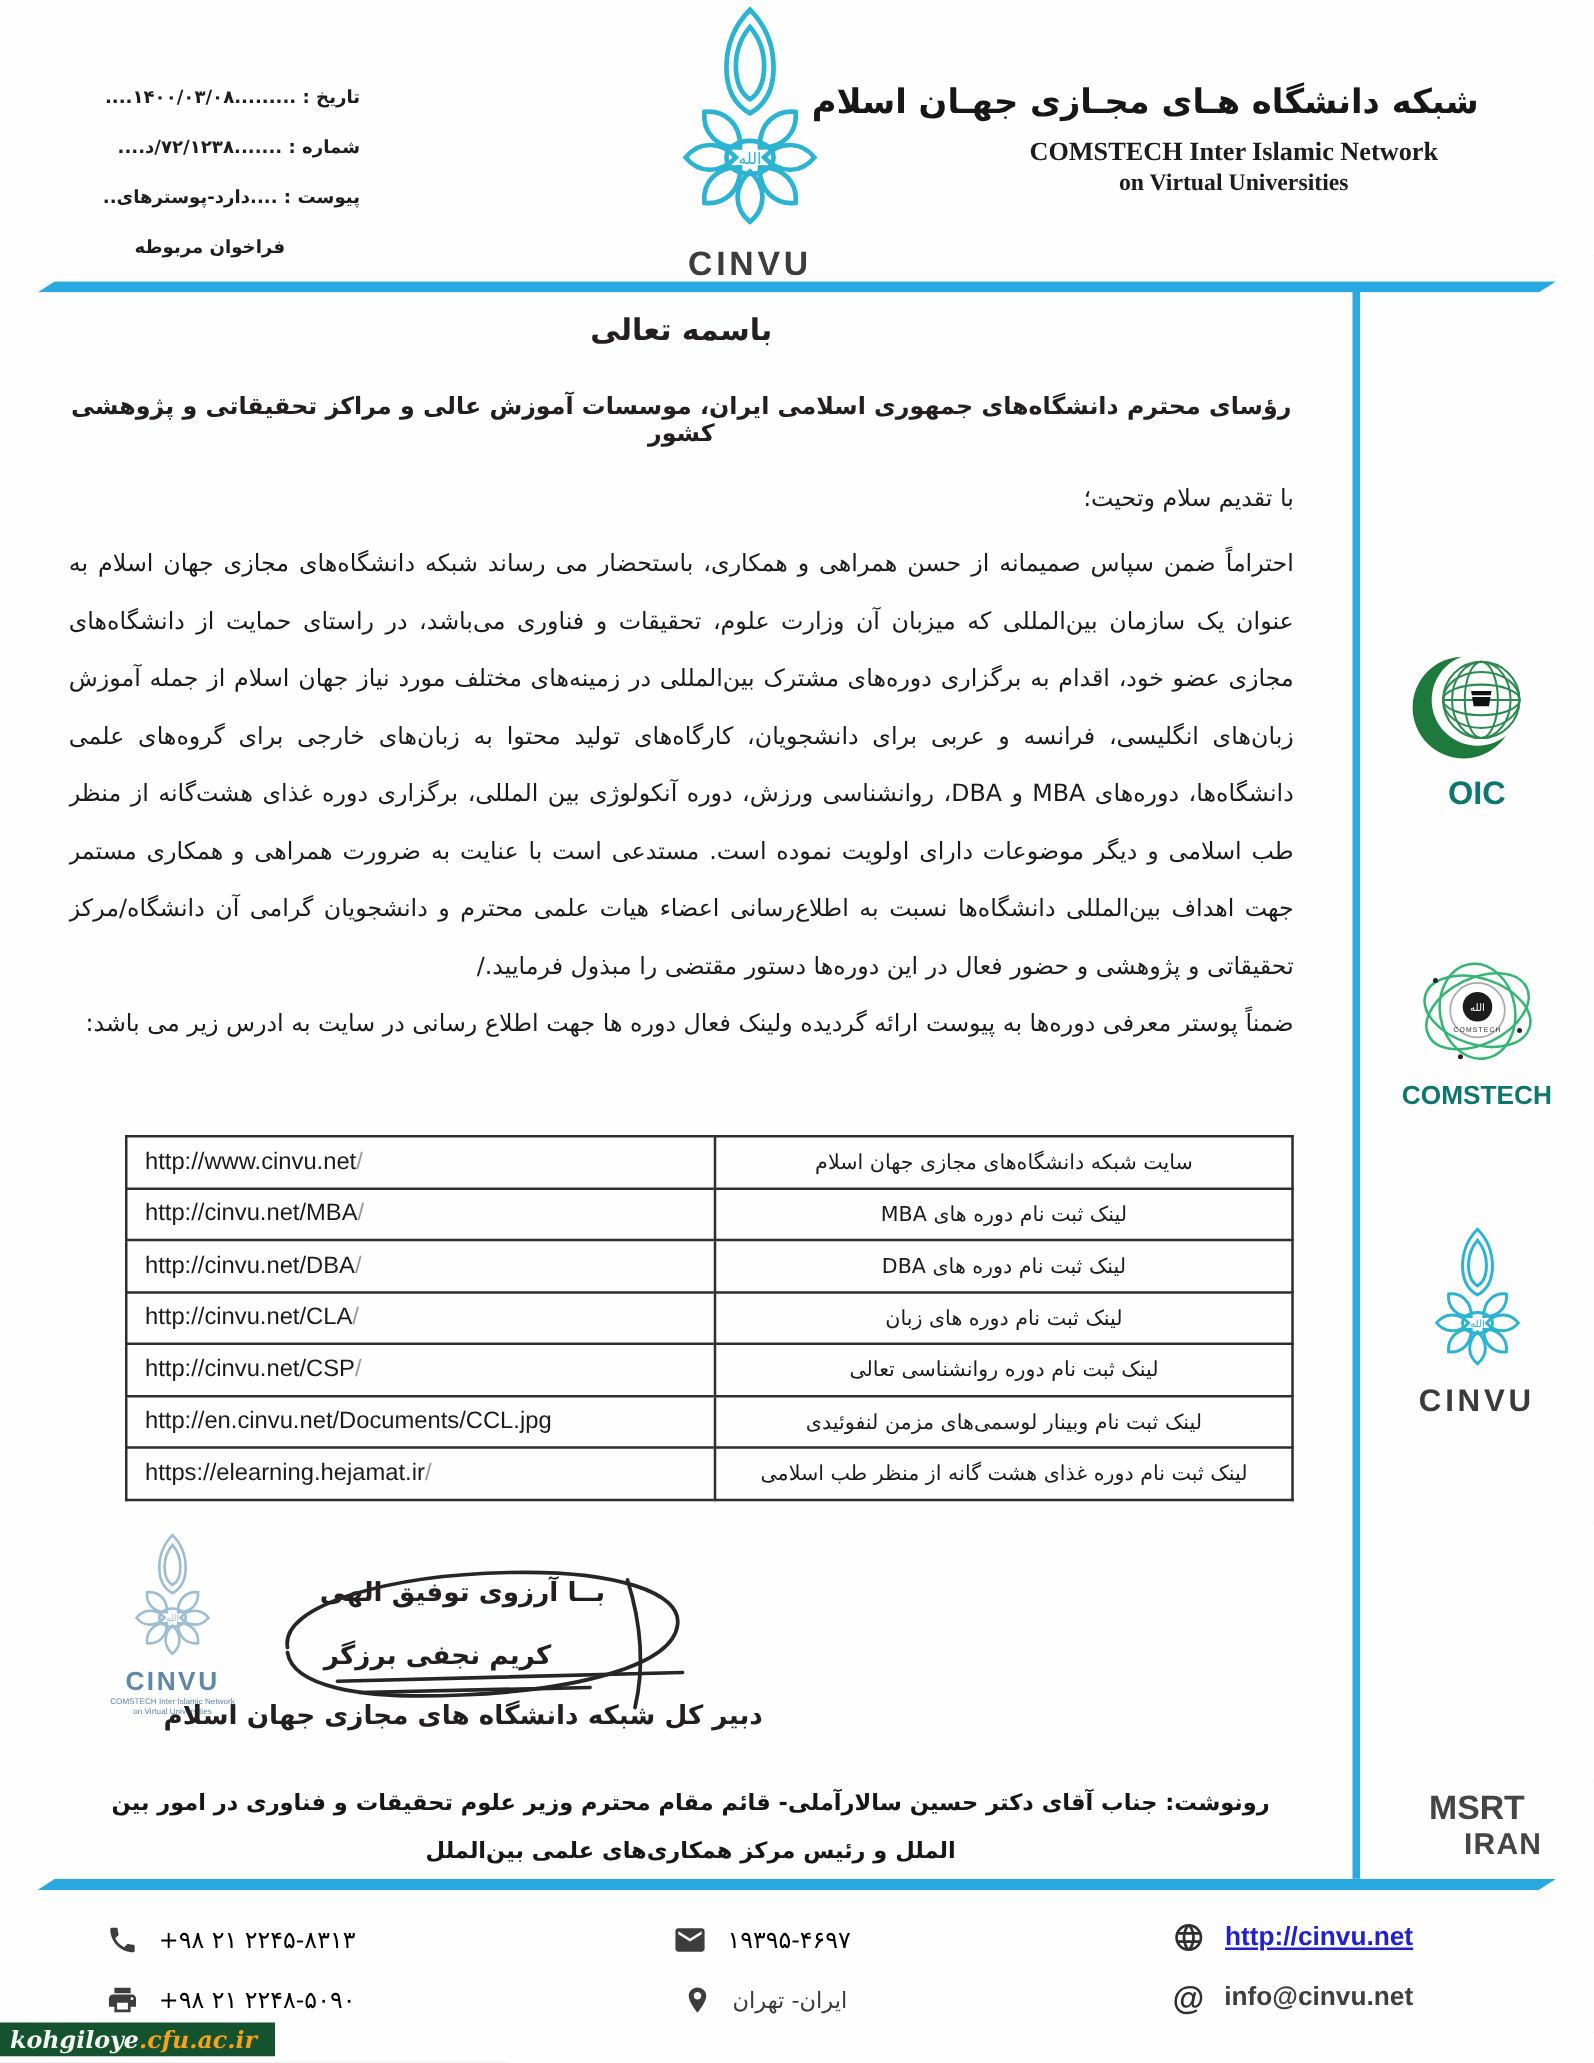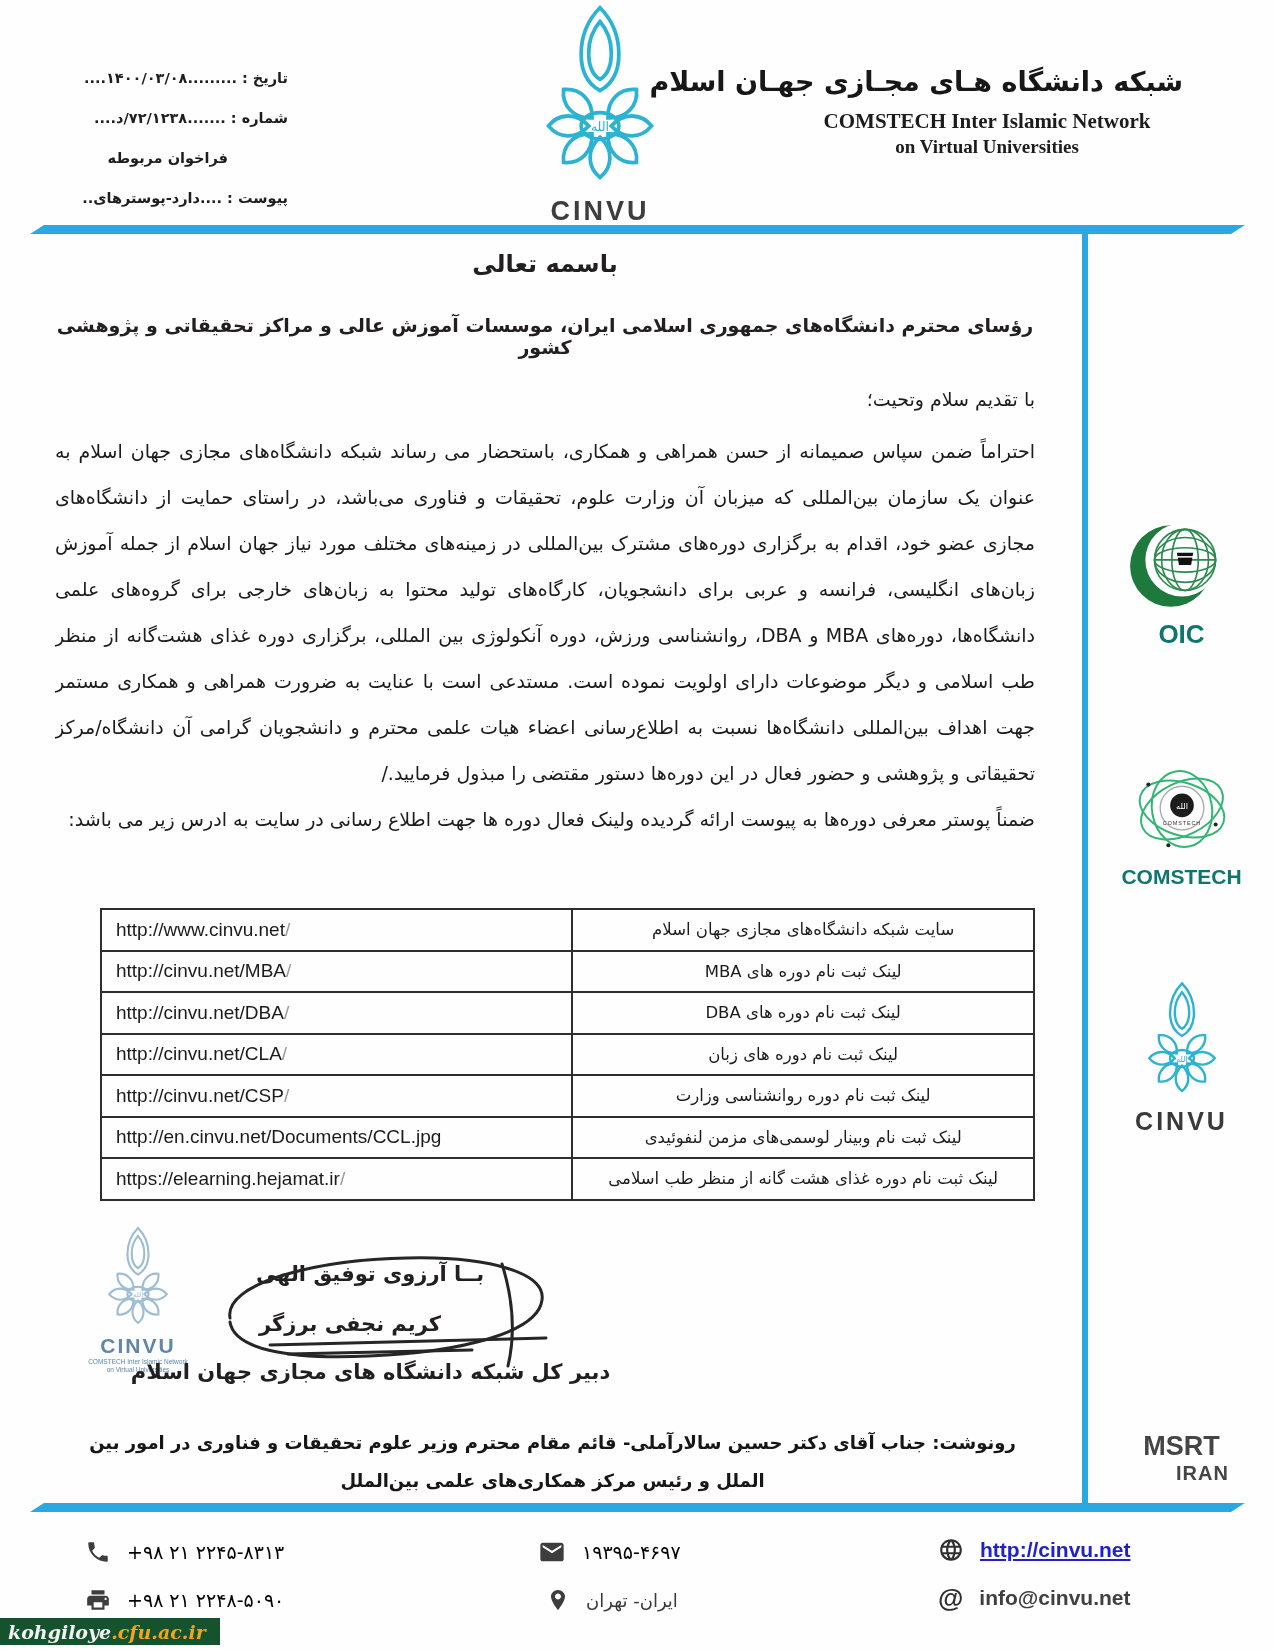--- a/index.html
+++ b/index.html
@@ -59,21 +59,21 @@
     font-size:18px;font-weight:bold;line-height:38px;color:#161616;}
   
   .side{position:absolute;left:1088px;top:231px;width:187px;}
   .side-logo{position:absolute;width:187px;text-align:center;}
   .side-cap{font-weight:bold;color:#0f766e;font-family:"Liberation Sans",sans-serif;}
   .oic-block{top:284px;}  .oic-block .side-cap{font-size:26px;margin-top:2px;}
   .com-block{top:528px;}  .com-block .side-cap{font-size:21px;margin-top:2px;}
   .cin-block{top:750px;}  .cin-block .side-cap{font-size:25px;letter-spacing:3px;color:#3a3a3a;margin-top:4px;}
   .msrt-block{top:1200px;}
   .msrt1{font-size:27px;font-weight:bold;color:#454545;font-family:"Liberation Sans",sans-serif;}
-  .msrt2{font-size:20px;font-weight:bold;color:#454545;letter-spacing:1px;font-family:"Liberation Sans",sans-serif;margin-left:42px;}
+  .msrt2{font-size:24px;font-weight:bold;color:#454545;letter-spacing:1px;font-family:"Liberation Sans",sans-serif;margin-left:42px;}
   
   .f-item{position:absolute;display:flex;align-items:center;gap:16px;height:32px;}
   .f-item .txt{font-size:19px;color:#000000;letter-spacing:0.5px;direction:ltr;}
   .f-item .txt-fa{font-size:18px;color:#3a3a3a;direction:rtl;}
   .f-phone{left:85px;top:1536px;}
   .f-fax{left:85px;top:1584px;}
   .f-pobox{left:538px;top:1536px;}
   .f-loc{left:546px;top:1584px;}
   .f-web{left:938px;top:1534px;}
   .f-mail{left:938px;top:1582px;}
@@ -110,22 +110,22 @@
       <text x="50" y="101" text-anchor="middle" font-size="10" fill="currentColor" font-family="DejaVu Sans, sans-serif">الله</text>
     </symbol>
   </defs>
 </svg>
 
 <div class="page">
 
   <div class="hdr-meta">
     <div class="meta-line">تاریخ : .........۱۴۰۰/۰۳/۰۸....</div>
     <div class="meta-line">شماره : .......۷۲/۱۲۳۸/د....</div>
+    <div class="meta-line">پیوست : ....دارد-پوسترهای..</div>
     <div class="meta-line meta-indent">فراخوان مربوطه</div>
-    <div class="meta-line">پیوست : ....دارد-پوسترهای..</div>
   </div>
 
   <div class="hdr-logo">
     <svg width="132" height="186" style="color:#2db3d2">
         <use href="#flower"></use>
       </svg>
     <div class="cinvu-word">CINVU</div>
   </div>
 
   <div class="hdr-org">
@@ -159,21 +159,21 @@
       </tr>
       <tr>
         <td class="lbl-cell">لینک ثبت نام دوره های DBA</td>
         <td class="url-cell"><span>http://cinvu.net/DBA</span><span class="trail">/</span></td>
       </tr>
       <tr>
         <td class="lbl-cell">لینک ثبت نام دوره های زبان</td>
         <td class="url-cell"><span>http://cinvu.net/CLA</span><span class="trail">/</span></td>
       </tr>
       <tr>
-        <td class="lbl-cell">لینک ثبت نام دوره روانشناسی وزارت</td>
+        <td class="lbl-cell">لینک ثبت نام دوره روانشناسی تعالی</td>
         <td class="url-cell"><span>http://cinvu.net/CSP</span><span class="trail">/</span></td>
       </tr>
       <tr>
         <td class="lbl-cell">لینک ثبت نام وبینار لوسمی‌های مزمن لنفوئیدی</td>
         <td class="url-cell"><span>http://en.cinvu.net/Documents/CCL.jpg</span><span class="trail"></span></td>
       </tr>
       <tr>
         <td class="lbl-cell">لینک ثبت نام دوره غذای هشت گانه از منظر طب اسلامی</td>
         <td class="url-cell"><span>https://elearning.hejamat.ir</span><span class="trail">/</span></td>
       </tr>

